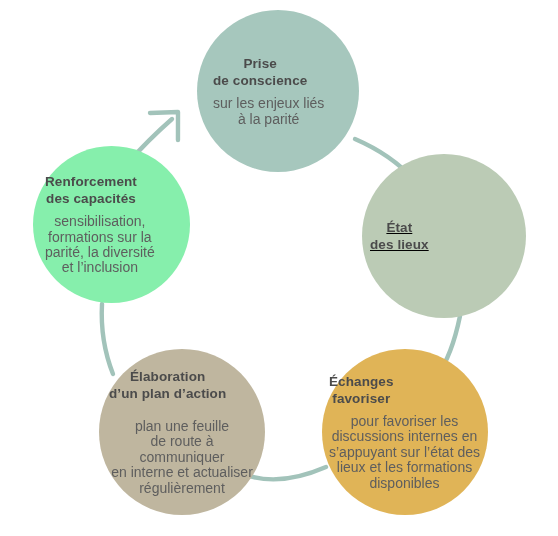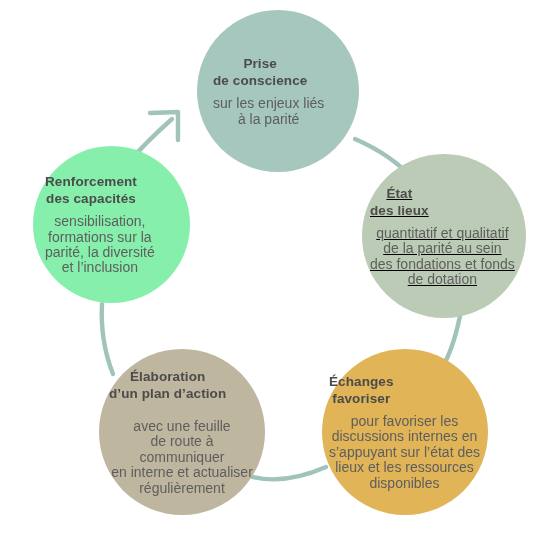--- a/index.html
+++ b/index.html
@@ -98,40 +98,36 @@
   <div class="node" id="node-prise-de-conscience" style="background:#a6c7bd;">
     <p class="node-title">Prise
 de conscience</p>
     <p class="node-body">sur les enjeux liés
 à la parité</p>
   </div>
 
   <div class="node" id="node-etat-des-lieux" style="background:#bbcbb5;">
     <p class="node-title">État
 des lieux</p>
-    <p class="node-body">quantitatif et qualitatif
-de la parité au sein
-des fondations et fonds
-de dotation</p>
   </div>
 
   <div class="node" id="node-echanges-collectifs" style="background:#e0b457;">
     <p class="node-title">Échanges
 favoriser</p>
     <p class="node-body">pour favoriser les
 discussions internes en
 s’appuyant sur l’état des
-lieux et les ressources
+lieux et les formations
 disponibles</p>
   </div>
 
   <div class="node" id="node-elaboration-plan-action" style="background:#bfb69f;gap:10px;">
     <p class="node-title">Élaboration
 d’un plan d’action</p>
-    <p class="node-body">avec une feuille
+    <p class="node-body">plan une feuille
 de route à communiquer
 en interne et actualiser
 régulièrement</p>
   </div>
 
   <div class="node" id="node-renforcement-des-capacites" style="background:#86efac;">
     <p class="node-title">Renforcement
 des capacités</p>
     <p class="node-body">sensibilisation,
 formations sur la

